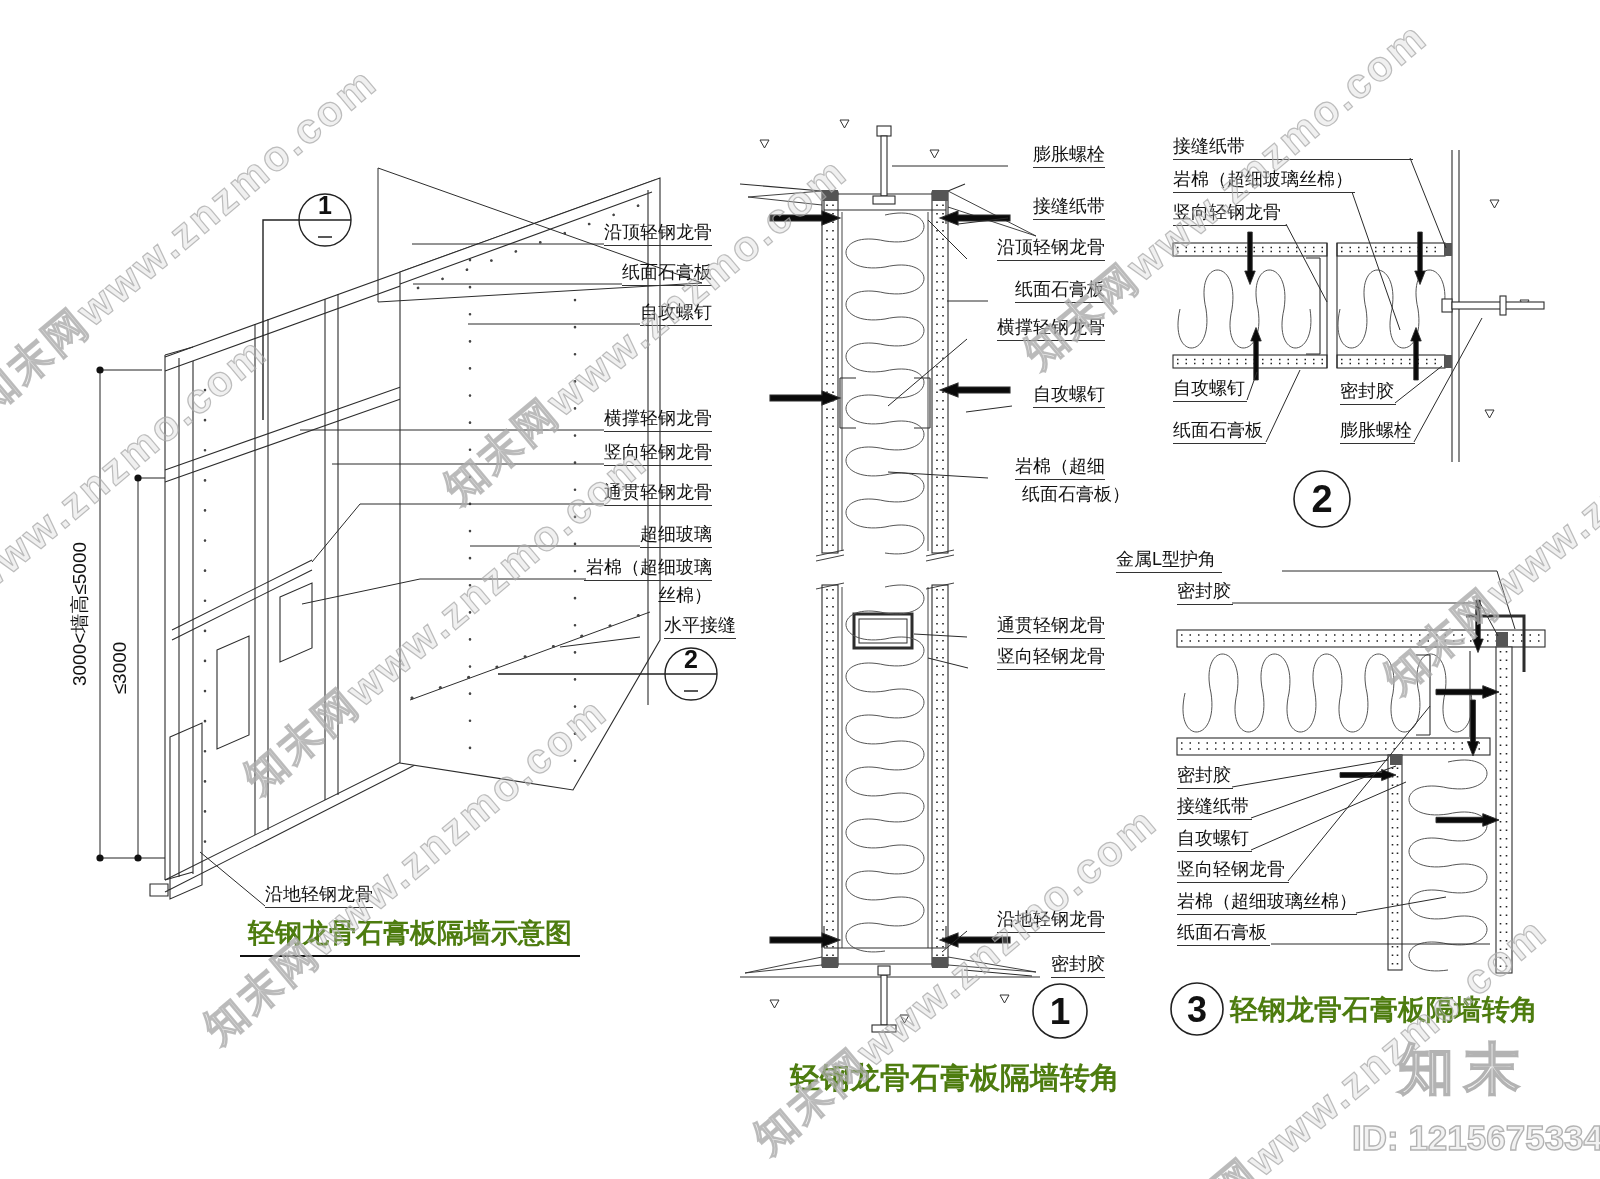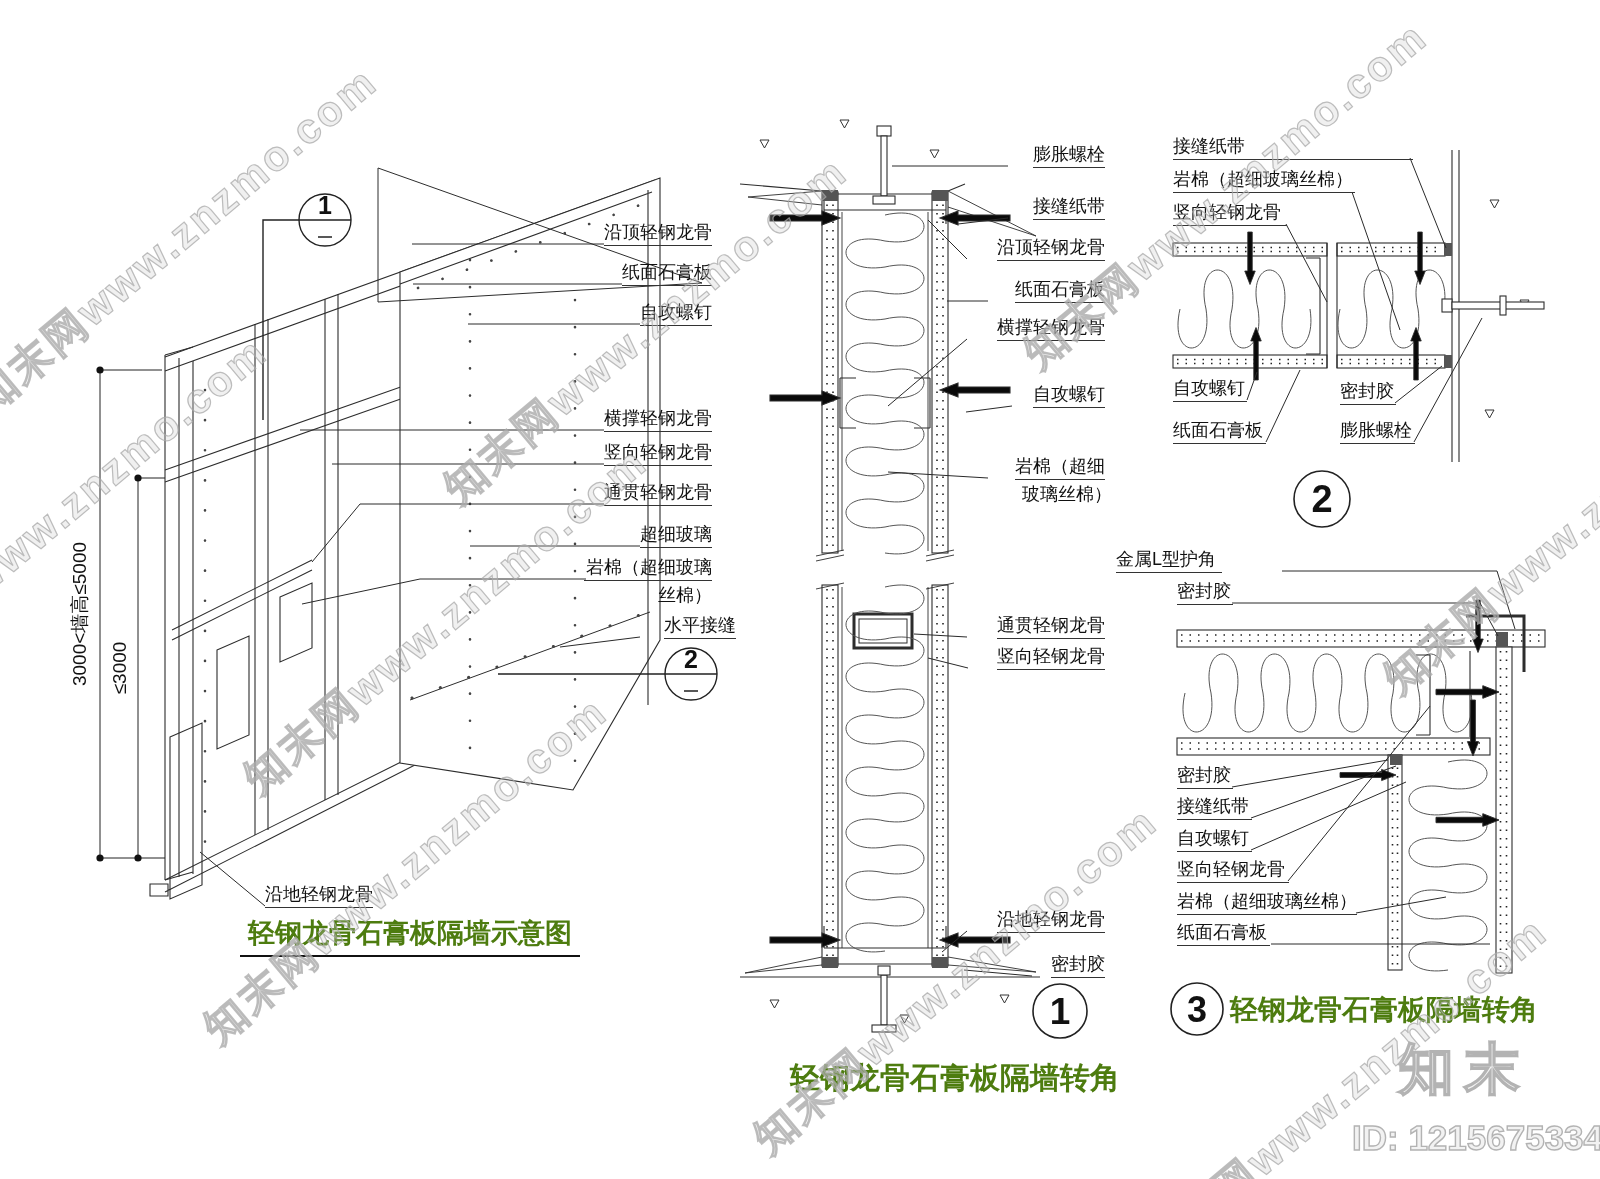--- a/index.html
+++ b/index.html
@@ -294,21 +294,21 @@
 <div class="lbl" style="left:664px;top:615px;width:72px">水平接缝</div>
 <div class="lbl" style="left:265px;top:884px;width:108px">沿地轻钢龙骨</div>
 
 <div class="lbl" style="left:1033px;top:144px;width:72px">膨胀螺栓</div>
 <div class="lbl" style="left:1033px;top:196px;width:72px">接缝纸带</div>
 <div class="lbl" style="left:997px;top:237px;width:108px">沿顶轻钢龙骨</div>
 <div class="lbl" style="left:1015px;top:279px;width:90px">纸面石膏板</div>
 <div class="lbl" style="left:997px;top:317px;width:108px">横撑轻钢龙骨</div>
 <div class="lbl" style="left:1033px;top:384px;width:72px">自攻螺钉</div>
 <div class="lbl" style="left:1015px;top:456px;width:90px">岩棉（超细</div>
-<div class="lbl noline" style="left:1022px;top:484px;width:90px">玻璃丝棉）</div>
+<div class="lbl noline" style="left:1022px;top:484px;width:90px">纸面石膏板）</div>
 <div class="lbl" style="left:997px;top:615px;width:108px">通贯轻钢龙骨</div>
 <div class="lbl" style="left:997px;top:646px;width:108px">竖向轻钢龙骨</div>
 <div class="lbl" style="left:997px;top:909px;width:108px">沿地轻钢龙骨</div>
 <div class="lbl" style="left:1051px;top:954px;width:54px">密封胶</div>
 
 <div class="lbl leftal" style="left:1173px;top:136px;width:240px">接缝纸带</div>
 <div class="lbl leftal" style="left:1173px;top:169px;width:182px">岩棉（超细玻璃丝棉）</div>
 <div class="lbl leftal" style="left:1173px;top:202px;width:114px">竖向轻钢龙骨</div>
 <div class="lbl leftal" style="left:1173px;top:378px;width:74px">自攻螺钉</div>
 <div class="lbl leftal" style="left:1173px;top:420px;width:93px">纸面石膏板</div>

